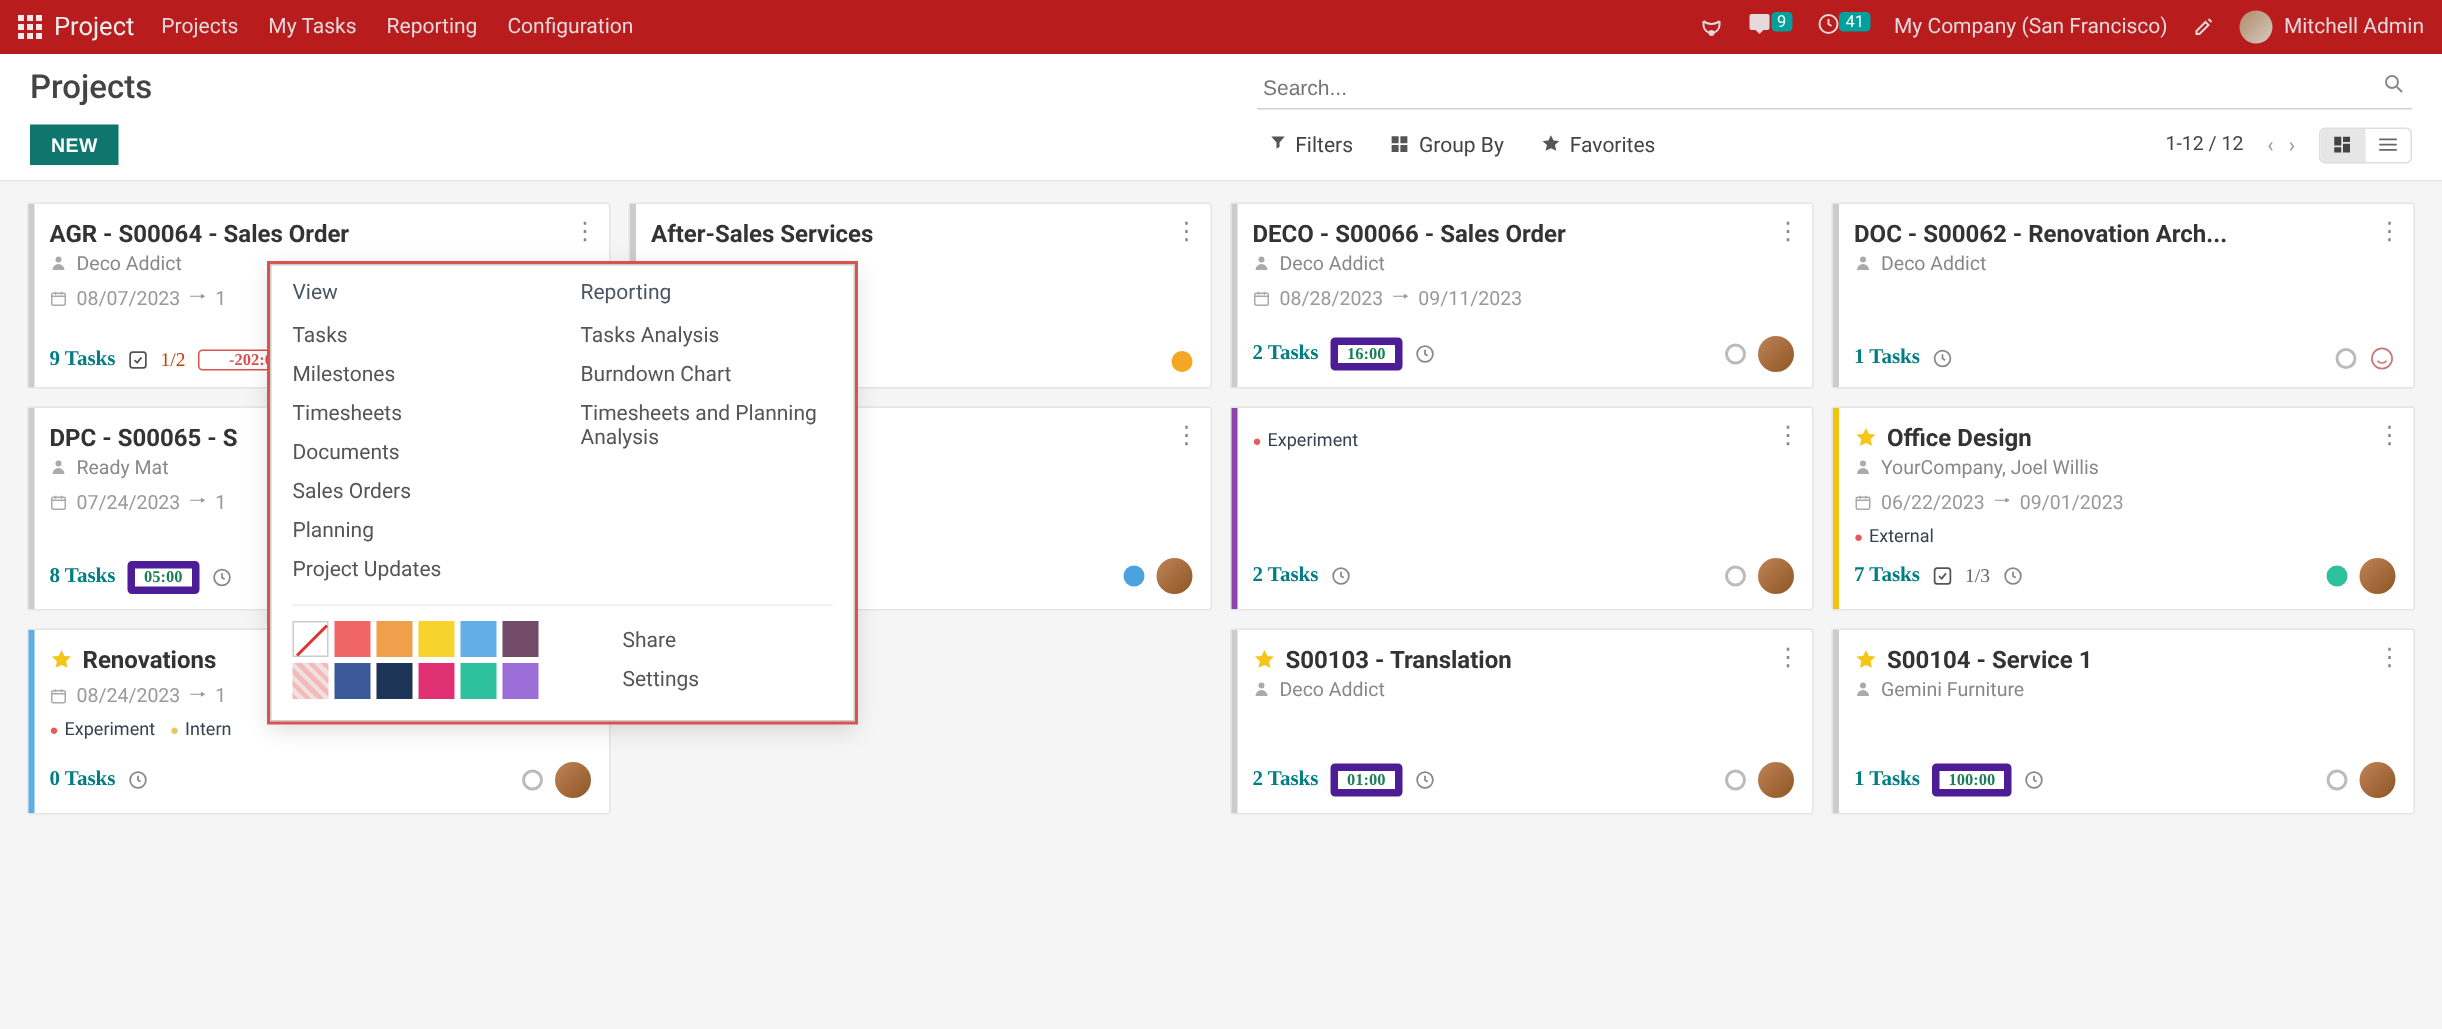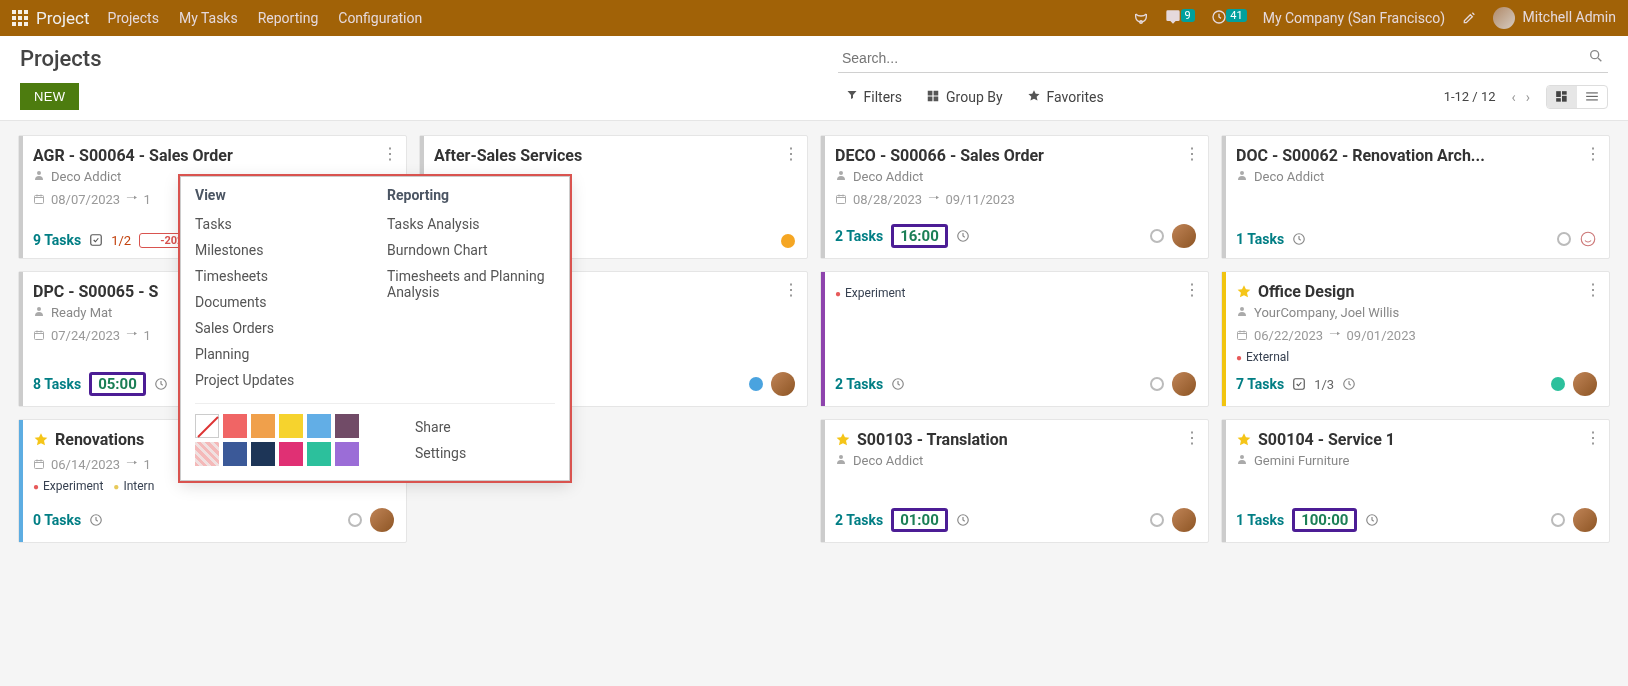--- a/index.html
+++ b/index.html
@@ -1,69 +1,69 @@
 <!DOCTYPE html>
 <html><head>
 <meta charset="utf-8">
 <style>
 * { box-sizing: border-box; margin: 0; padding: 0; }
 body { font-family: -apple-system, BlinkMacSystemFont, "Segoe UI", Roboto, Helvetica, Arial, sans-serif; background: #f5f5f5; width: 1628px; color: #374151; font-size: 14px; }
-.topnav { background: #a16207; color: #fff; height: 36px; display: flex; align-items: center; padding: 0 12px; }
+.topnav { background: #b91c1c; color: #fff; height: 36px; display: flex; align-items: center; padding: 0 12px; }
 .topnav .brand { font-size: 17px; font-weight: 400; color: #eee; display: flex; align-items: center; gap: 8px; margin-right: 18px; }
 .topnav .apps-icon { width: 16px; height: 16px; opacity: .9; }
 .topnav .menu { display: flex; gap: 20px; }
 .topnav .menu a { color: #e5d9dc; font-size: 14px; text-decoration: none; }
 .topnav .right { margin-left: auto; display: flex; align-items: center; gap: 16px; color: #e5d9dc; font-size: 14px; }
 .topnav .badge { background: #00a09d; color: #fff; font-size: 11px; border-radius: 3px; padding: 0 4px; position: relative; top: -6px; margin-left: -4px; }
 .topnav .avatar { width: 22px; height: 22px; border-radius: 50%; background: linear-gradient(135deg,#b08968,#d6ccc2); display: inline-block; vertical-align: middle; margin-right: 4px; }
 .icon { display:inline-flex; align-items:center; justify-content:center; }
 .controlbar { background: #fff; border-bottom: 1px solid #e5e5e5; padding: 8px 20px 10px 20px; display: flex; flex-direction: column; }
 .controlbar .row1 { display: flex; justify-content: space-between; align-items: center; }
 .controlbar h1 { font-size: 22px; font-weight: 500; color: #444; }
 .controlbar .search { width: 770px; position: relative; }
 .controlbar .search input { width: 100%; border: none; border-bottom: 1px solid #d0d0d0; padding: 6px 28px 6px 4px; font-size: 14px; outline: none; background: transparent; }
 .controlbar .search .sicon { position: absolute; right: 4px; top: 4px; color: #888; }
 .controlbar .row2 { display: flex; justify-content: space-between; align-items: center; margin-top: 10px; }
-.new-btn { background: #4d7c0f; color: #fff; font-weight: 400; border: none; padding: 6px 14px; font-size: 13px; letter-spacing: .3px; cursor: pointer; }
+.new-btn { background: #0f766e; color: #fff; font-weight: 700; border: none; padding: 6px 14px; font-size: 13px; letter-spacing: .3px; cursor: pointer; }
 .toolbuttons { display: flex; gap: 24px; margin-left: 0; color: #444; font-size: 14px; }
 .toolbuttons .tb { display: flex; align-items: flex-start; gap: 6px; cursor: pointer; }
 .righttools { display: flex; align-items: center; gap: 10px; }
 .pager { color: #444; font-size: 13px; margin-right: 6px; }
 .pagerbtn { color: #999; cursor: pointer; }
 .viewswitch { display:flex; border:1px solid #ddd; border-radius:4px; overflow:hidden; margin-left:6px; }
 .viewswitch div { padding:4px 8px; font-size:14px; color:#555; cursor:pointer; }
 .viewswitch div.active { background:#e6e6e6; }
 .board { padding: 14px 18px; display: grid; grid-template-columns: repeat(4, 1fr); gap: 12px; position:relative; }
 .card { background: #fff; border: 1px solid #e5e5e5; border-radius: 2px; padding: 10px 12px 10px 14px; position: relative; display: flex; flex-direction: column; min-height: 124px; }
 .card .stripe { position:absolute; left:0; top:0; bottom:0; width:4px; }
 .card .title { font-size: 16px; font-weight: 700; color: #333; display:flex; align-items:center; gap:6px; padding-right: 18px; }
 .card .sub { color: #888; font-size: 13px; margin-top:4px; display:flex; gap:6px; }
 .card .dates { color:#999; font-size:13px; margin-top:4px; display:flex; align-items:center; gap:6px; }
 .card .tags { margin-top:4px; display:flex; gap:10px; font-size:12px; }
 .card .tags span::before { content:"●"; font-size:10px; margin-right:4px; }
 .tag-red::before { color:#e75a5a; }
 .tag-yellow::before { color:#e7c95a; }
 .card .footer { margin-top:auto; padding-top:8px; display:flex; justify-content:space-between; align-items:center; }
-.card .tasksline { display:flex; align-items:center; gap:8px; }
+.card .tasksline { display:flex; align-items:center; gap:8px;font-family:Liberation Serif, serif; }
 .card .tasks { color:#017e84; font-weight:700; font-size:14px; }
-.timebox { border:3px solid #4c1d95; color:#1b7f55; font-size:15px; border-radius:3px; padding:0 6px; font-weight:700; }
+.timebox { border:5px solid #4c1d95; color:#1b7f55; font-size:11px; border-radius:3px; padding:0 6px; font-weight:700; }
 .redbox { border:1px solid #d9534f; color:#d9534f; font-size:11px; border-radius:3px; padding:0 20px; font-weight:700; }
 .clock { color:#888; }
 .kebab { position:absolute; right:8px; top:8px; color:#888; cursor:pointer; font-size:16px; }
 .assignee { width:24px; height:24px; border-radius:50%; background:linear-gradient(135deg,#c08457,#8d5524); display:inline-block; }
 .ring { width:14px; height:14px; border-radius:50%; border:2px solid #bbb; display:inline-block; }
 .dot { width:14px; height:14px; border-radius:50%; display:inline-block; }
 .footericons { display:flex; align-items:center; gap:8px; }
 .star { color:#f5c518; }
 .usericon { color:#999; }
 
 .dropdown { position:absolute; left:180px; top:176px; width:390px; background:#fff; border:1px solid #ccc; box-shadow:0 4px 16px rgba(0,0,0,.15); outline:2px solid #d9534f; z-index:10; padding:10px 14px 14px 14px; }
 .dropdown .cols { display:flex; gap:24px; }
 .dropdown .col { flex:1; }
-.dropdown .colhead { font-weight:700; color:#4b5563; margin-bottom:8px; }
+.dropdown .colhead { font-weight:400; color:#4b5563; margin-bottom:8px; }
 .dropdown .col a { display:block; color:#555; font-size:14px; padding:5px 0; cursor:pointer; }
 .dropdown .colorrow { border-top:1px solid #eee; margin-top:10px; padding-top:10px; display:flex; gap:24px; }
 .dropdown .swatches { display:grid; grid-template-columns: repeat(6, 24px); grid-auto-rows:24px; gap:4px; }
 .dropdown .sw { width:24px; height:24px; cursor:pointer; }
 .dropdown .rightcol a { display:block; color:#555; font-size:14px; padding:5px 0; cursor:pointer;margin-left:32px; }
 svg { display:block; }
 </style>
 </head>
 <body>
 
@@ -486,21 +486,21 @@
             <path d="M12 2l2.9 6 6.6.6-5 4.6 1.5 6.5L12 16.9 5.9 19.7l1.5-6.5-5-4.6L9 8z"></path>
           </svg>
         </span>
         <span>Renovations</span>
       </div>
       <div class="dates">
         <svg width="12" height="12" viewBox="0 0 24 24" fill="none" stroke="#aaa" stroke-width="2">
           <rect x="3" y="5" width="18" height="16" rx="2"></rect>
           <path d="M3 9h18M8 3v4M16 3v4"></path>
         </svg>
-        <span>06/14/2023</span>
+        <span>08/24/2023</span>
         <span>🠒</span>
         <span>1</span>
       </div>
       <div class="tags">
         <span class="tag-red">Experiment</span>
         <span class="tag-yellow">Intern</span>
       </div>
       <div class="footer">
         <div class="tasksline">
           <span class="tasks">0 Tasks</span>

